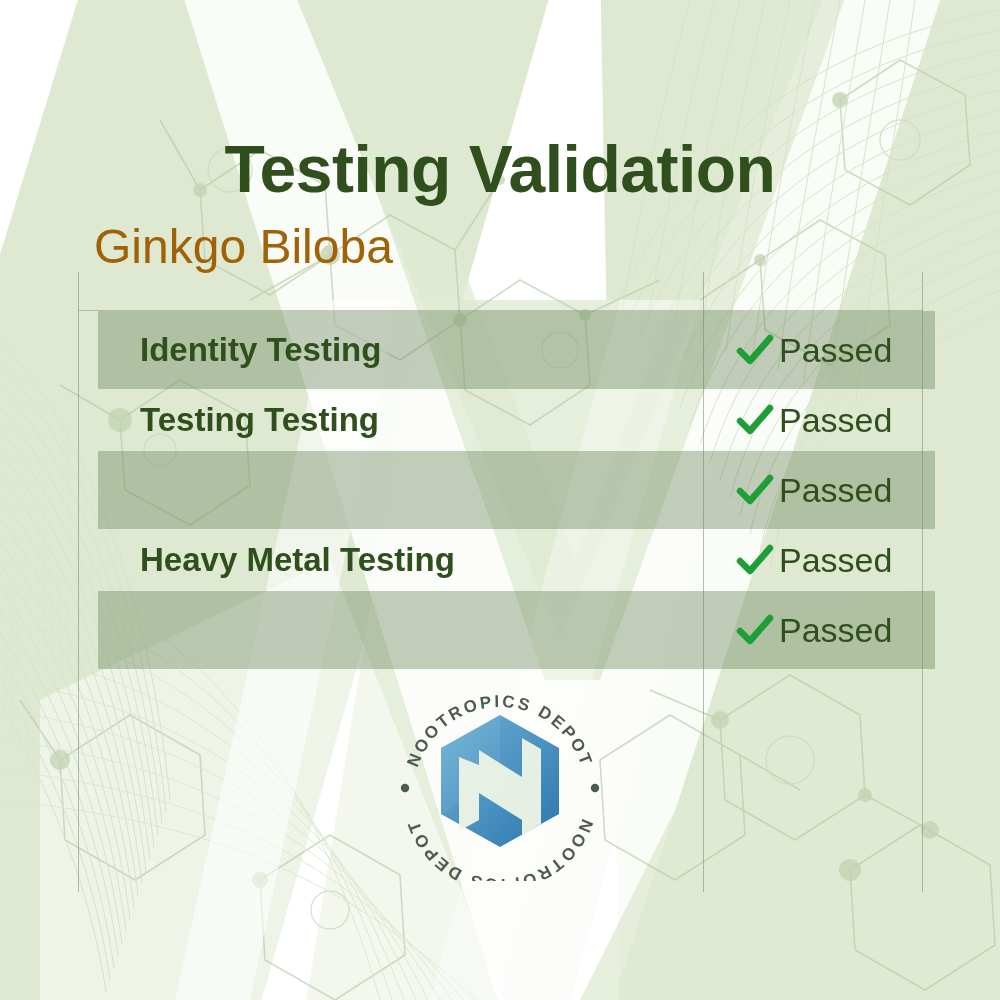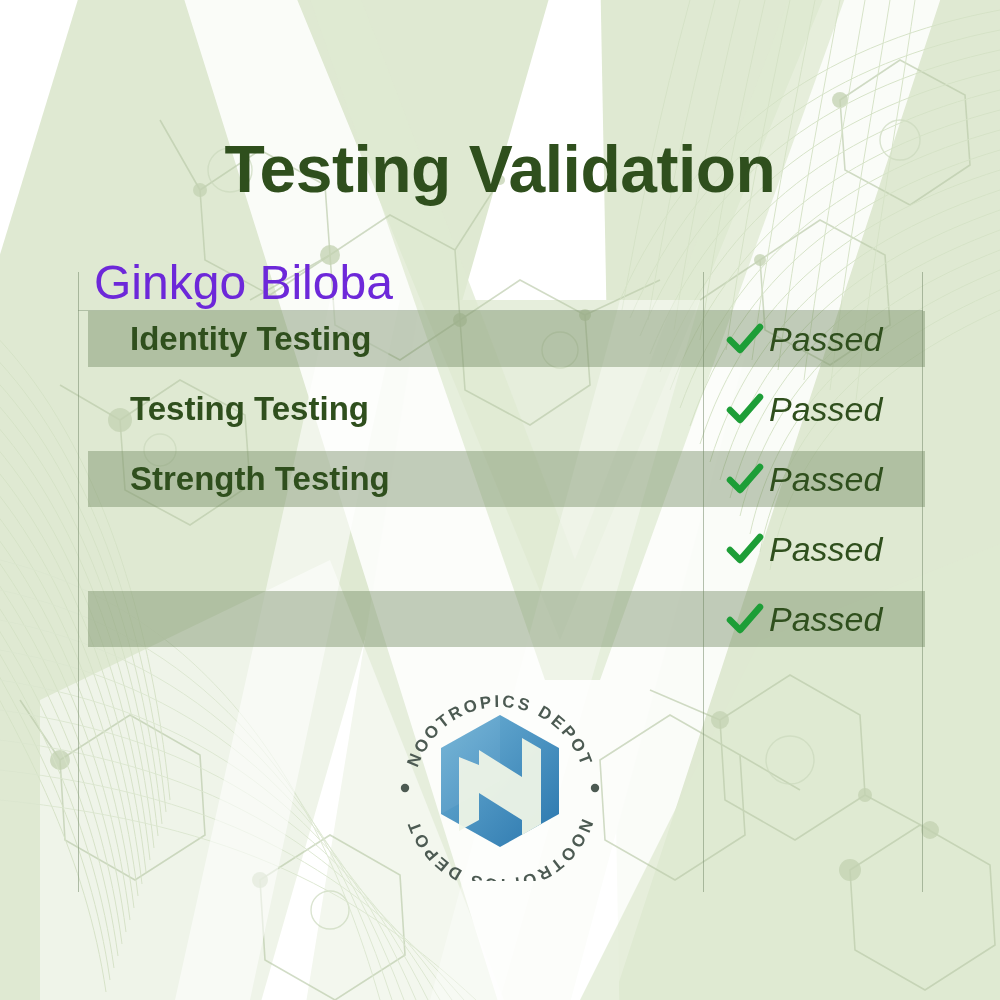--- a/index.html
+++ b/index.html
@@ -32,44 +32,43 @@
     letter-spacing:-0.5px;
     line-height:1;
   }
 
   .subtitle{
     position:absolute;
     left:94px;
     top:223px;
     font-size:48px;
     font-weight:400;
-    color:#6d28d9;
+    color:#a16207;
     line-height:1;
-    margin-top:36px;
   }
   .rule-top{
     position:absolute;
     left:78px;top:310px;
     width:845px;height:1px;
     background:rgba(120,140,110,.45);
   }
   .vline{
     position:absolute;
     width:1px;
     background:rgba(120,140,110,.55);
   }
   .vline-left{left:78px;top:272px;height:620px;}
   .vline-mid{left:703px;top:272px;height:620px;}
   .vline-right{left:922px;top:272px;height:620px;}
 
   .row{
     position:absolute;
-    left:88px;
+    left:98px;
     width:837px;
-    height:56px;
+    height:78px;
   }
   .row.shaded::before{
     content:"";
     position:absolute;
     inset:0;
     background:rgba(113,137,96,.42);
   }
   .row-label{
     position:absolute;
     left:42px;
@@ -82,21 +81,20 @@
   }
   .row-result{
     position:absolute;
     left:637px;
     top:50%;
     transform:translateY(-50%);
     display:flex;
     align-items:center;
     gap:4px;
     white-space:nowrap;
-    font-style:italic;
   }
   .check-icon{
     display:inline-block;
     width:40px;height:40px;
     flex:0 0 40px;
   }
   .check-icon svg{display:block;width:40px;height:40px;}
   .result-text{
     font-size:34px;
     font-weight:400;
@@ -296,32 +294,32 @@
         <span class="check-icon">
           <svg viewBox="0 0 40 40" xmlns="http://www.w3.org/2000/svg">
             <path d="M5 21 L15 31 L35 8" fill="none" stroke="#1d9e37" stroke-width="6.5" stroke-linecap="round" stroke-linejoin="round"></path>
           </svg>
         </span>
         <span class="result-text">Passed</span>
       </div>
     </div>
 
     <div class="row shaded" style="top:451px;">
-      <div class="row-label">Strength Testing</div>
       <div class="row-result">
         <span class="check-icon">
           <svg viewBox="0 0 40 40" xmlns="http://www.w3.org/2000/svg">
             <path d="M5 21 L15 31 L35 8" fill="none" stroke="#1d9e37" stroke-width="6.5" stroke-linecap="round" stroke-linejoin="round"></path>
           </svg>
         </span>
         <span class="result-text">Passed</span>
       </div>
     </div>
 
     <div class="row" style="top:521px;">
+      <div class="row-label">Heavy Metal Testing</div>
       <div class="row-result">
         <span class="check-icon">
           <svg viewBox="0 0 40 40" xmlns="http://www.w3.org/2000/svg">
             <path d="M5 21 L15 31 L35 8" fill="none" stroke="#1d9e37" stroke-width="6.5" stroke-linecap="round" stroke-linejoin="round"></path>
           </svg>
         </span>
         <span class="result-text">Passed</span>
       </div>
     </div>
 

